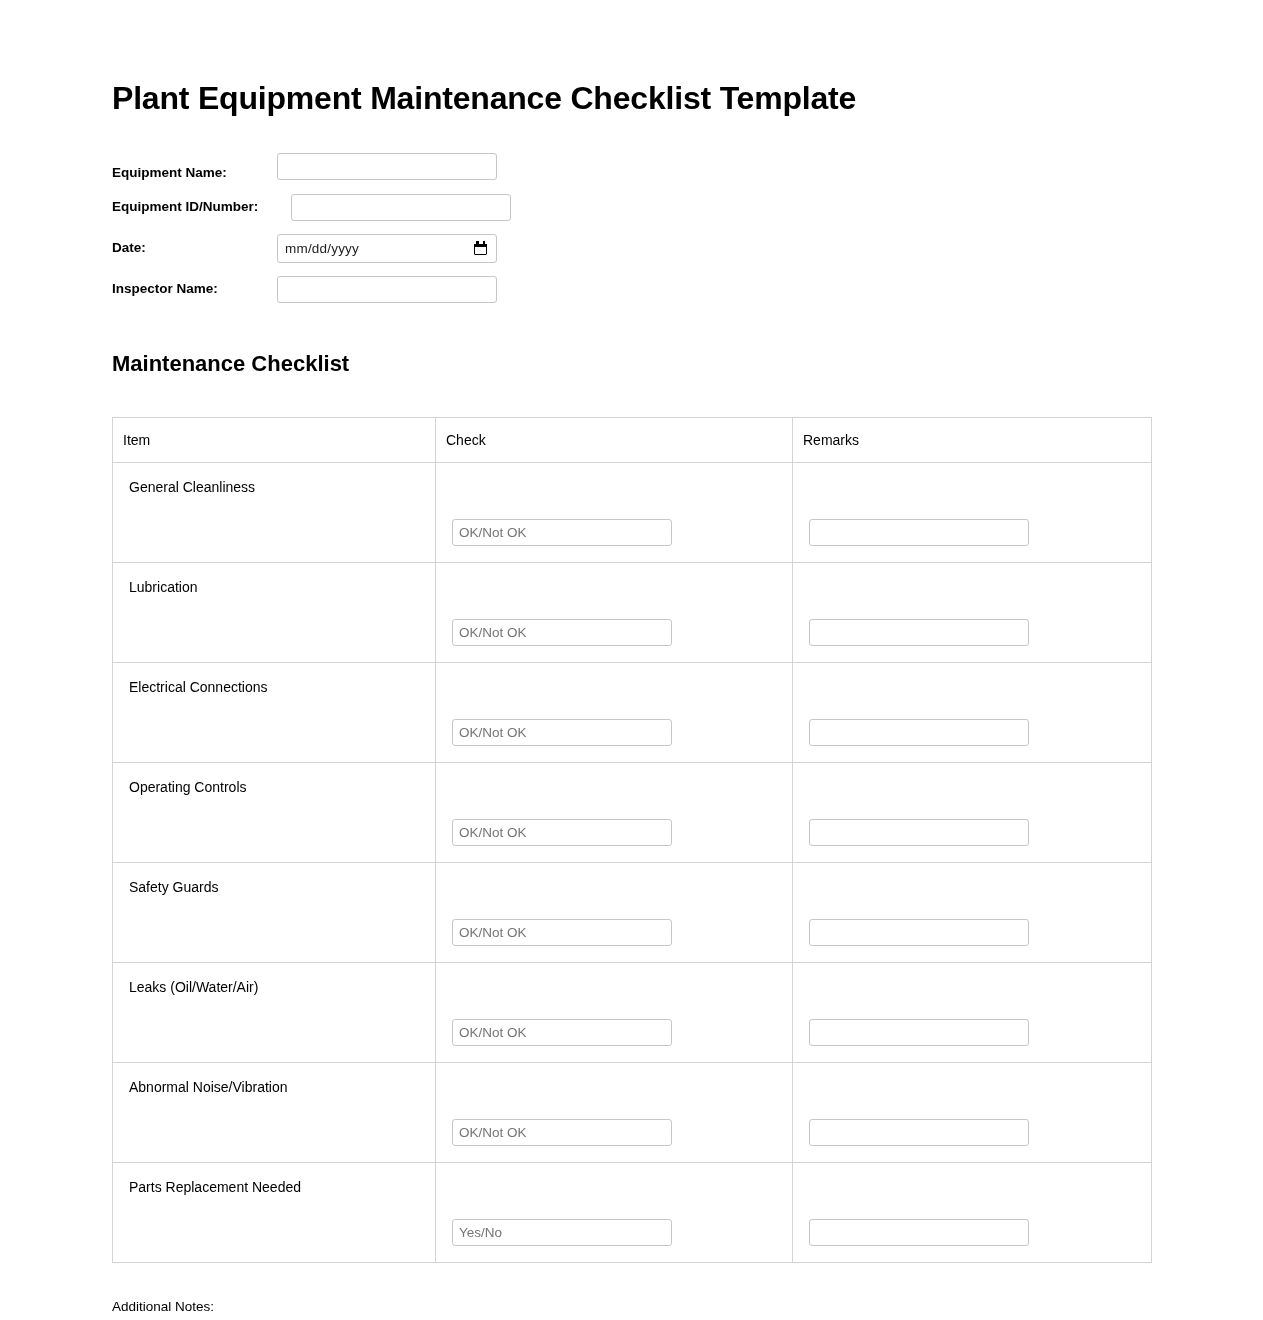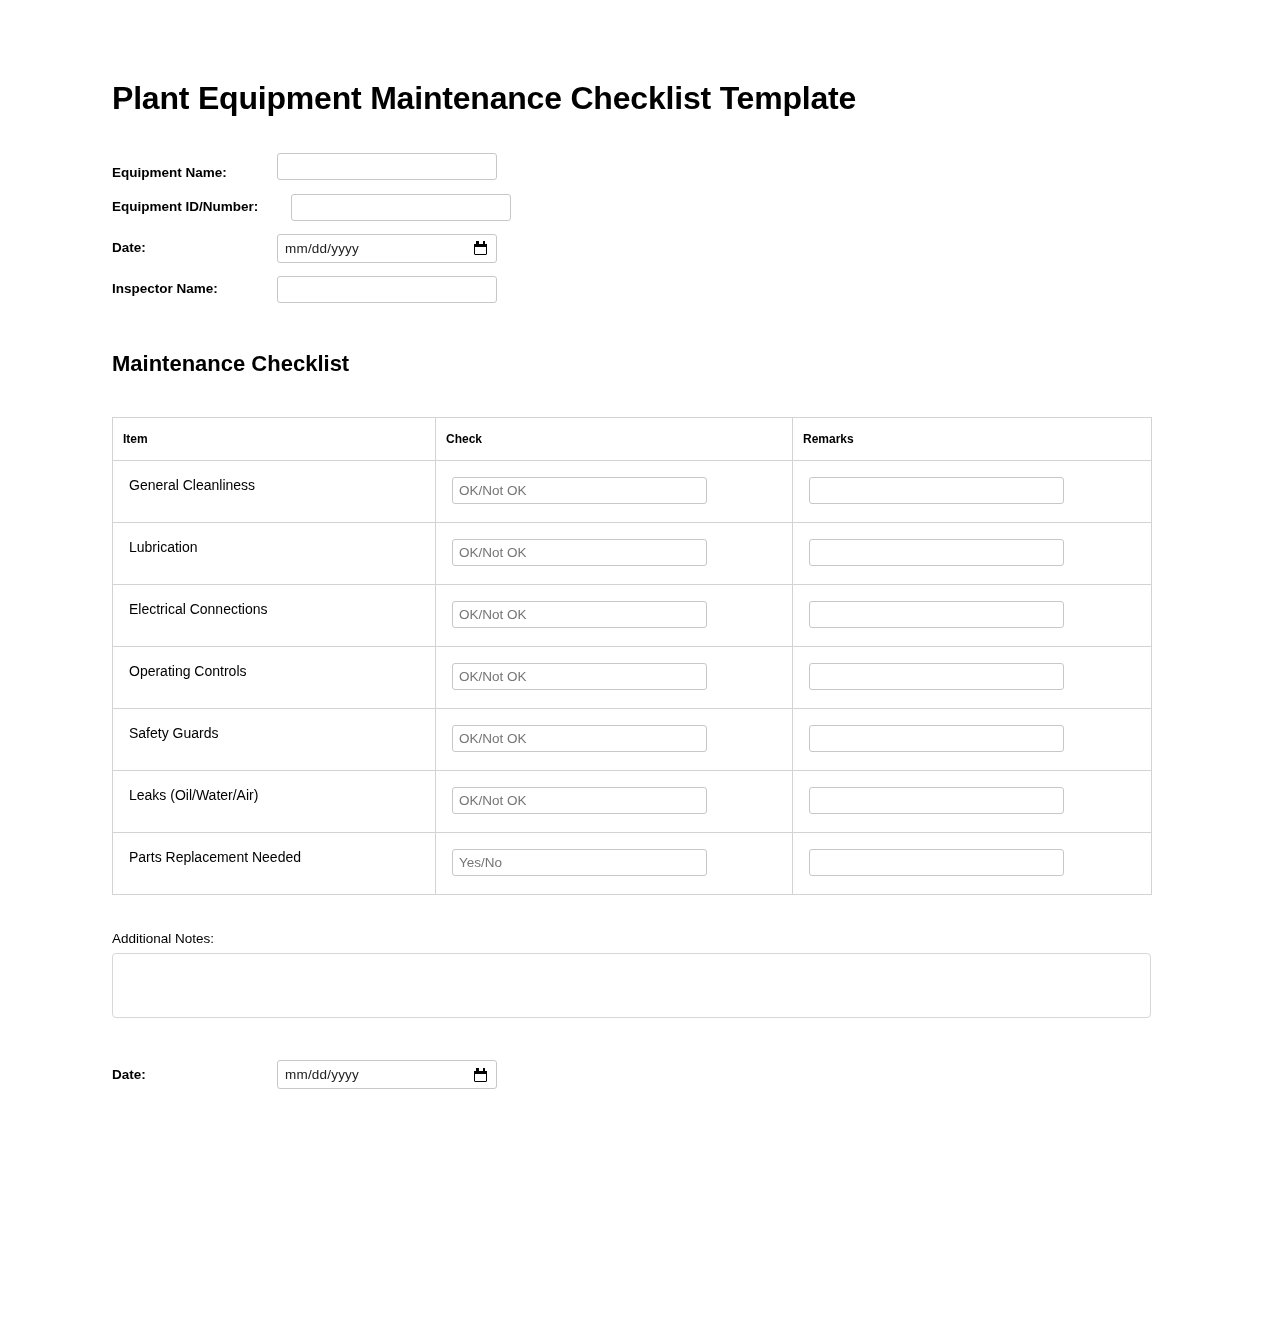--- a/index.html
+++ b/index.html
@@ -120,38 +120,38 @@
     table-layout: fixed;
     margin-bottom: 36px;
   }
   table.checklist th,
   table.checklist td {
     border: 1px solid #d3d3d3;
     text-align: left;
     vertical-align: top;
   }
   table.checklist th {
-    font-size: 12px;
-    font-weight: bold;
+    font-size: 14px;
+    font-weight: normal;
     padding: 14px 0 14px 10px;
     height: 41px;
     vertical-align: middle;
   }
   table.checklist td {
     font-size: 14px;
     font-weight: normal;
     padding: 16px 0 16px 16px;
     height: 62px;
   }
   col.c-item   { width: 323px; }
   col.c-check  { width: 357px; }
   col.c-remark { width: 359px; }
 
   td.cell-input { padding: 11px 0 11px 11px; }
-  .cell-input .txt-input { width: 255px; }
+  .cell-input .txt-input { width: 220px; margin-top: 40px; }
   td.cell-item { padding-left: 10px; }
 
   
   .notes-label {
     font-weight: normal;
     font-size: 13.5px;
     margin-bottom: 7px;
   }
   textarea.notes-area {
     width: 1039px;
@@ -262,20 +262,27 @@
           <input class="txt-input" type="text" placeholder="" style=""></td>
       </tr>
       <tr>
         <td class="cell-item">Leaks (Oil/Water/Air)</td>
         <td class="cell-input">
           <input class="txt-input" type="text" placeholder="OK/Not OK" style=""></td>
         <td class="cell-input">
           <input class="txt-input" type="text" placeholder="" style=""></td>
       </tr>
       <tr>
+        <td class="cell-item">Abnormal Noise/Vibration</td>
+        <td class="cell-input">
+          <input class="txt-input" type="text" placeholder="OK/Not OK" style=""></td>
+        <td class="cell-input">
+          <input class="txt-input" type="text" placeholder="" style=""></td>
+      </tr>
+      <tr>
         <td class="cell-item">Parts Replacement Needed</td>
         <td class="cell-input">
           <input class="txt-input" type="text" placeholder="Yes/No" style=""></td>
         <td class="cell-input">
           <input class="txt-input" type="text" placeholder="" style=""></td>
       </tr>
     </tbody>
   </table>
 
   <div class="notes-label">Additional Notes:</div>

